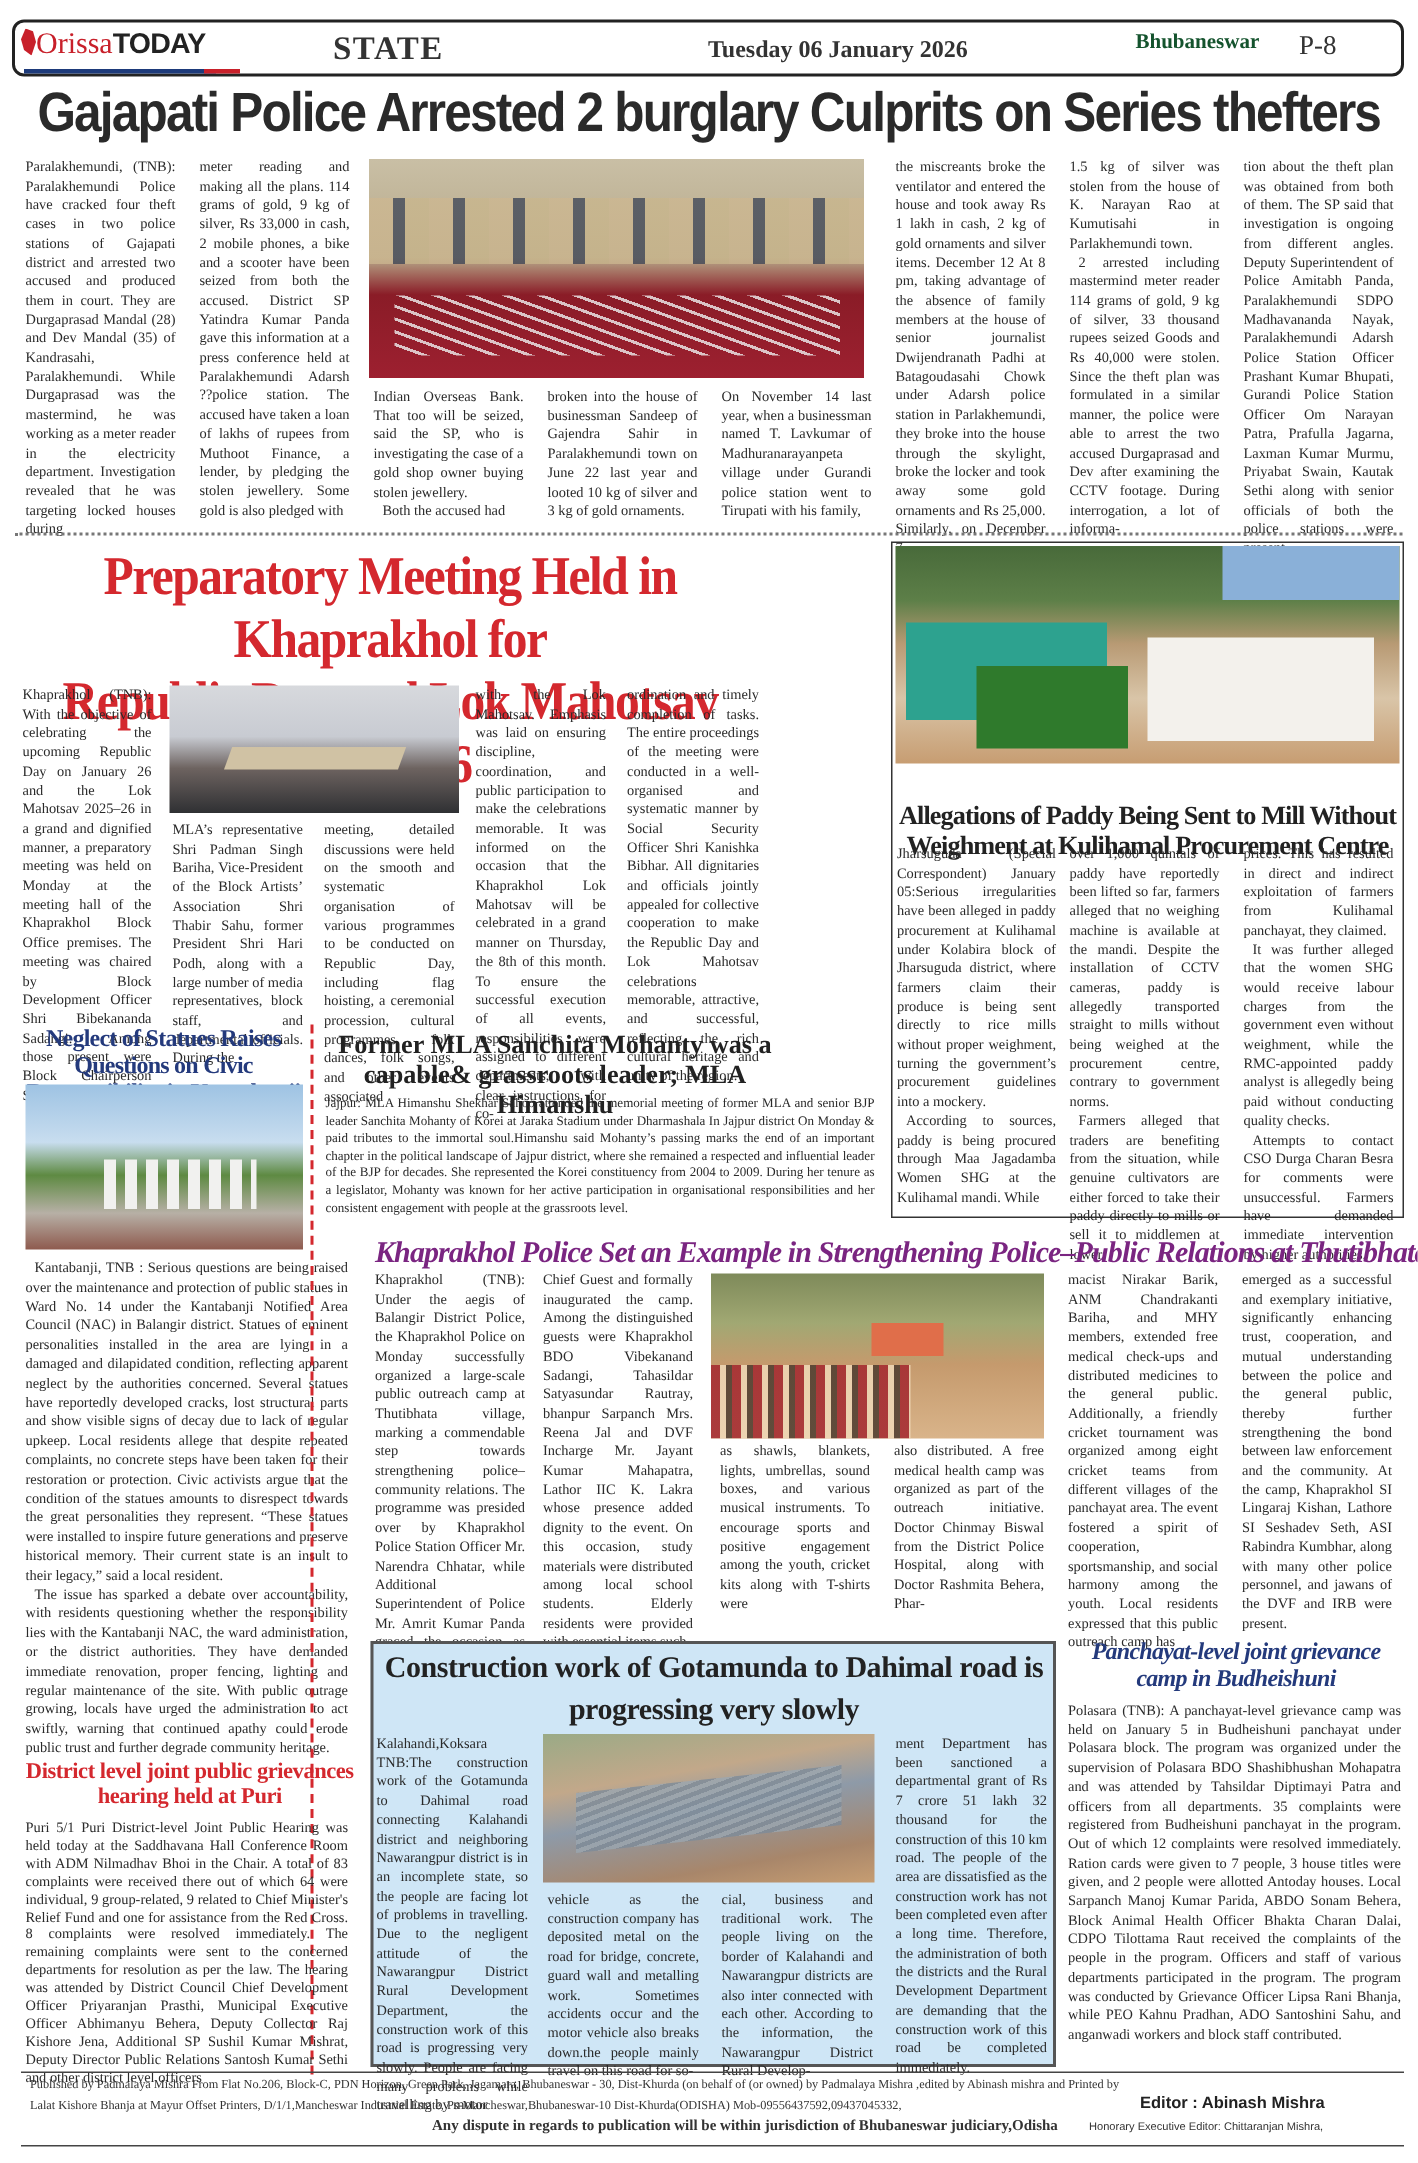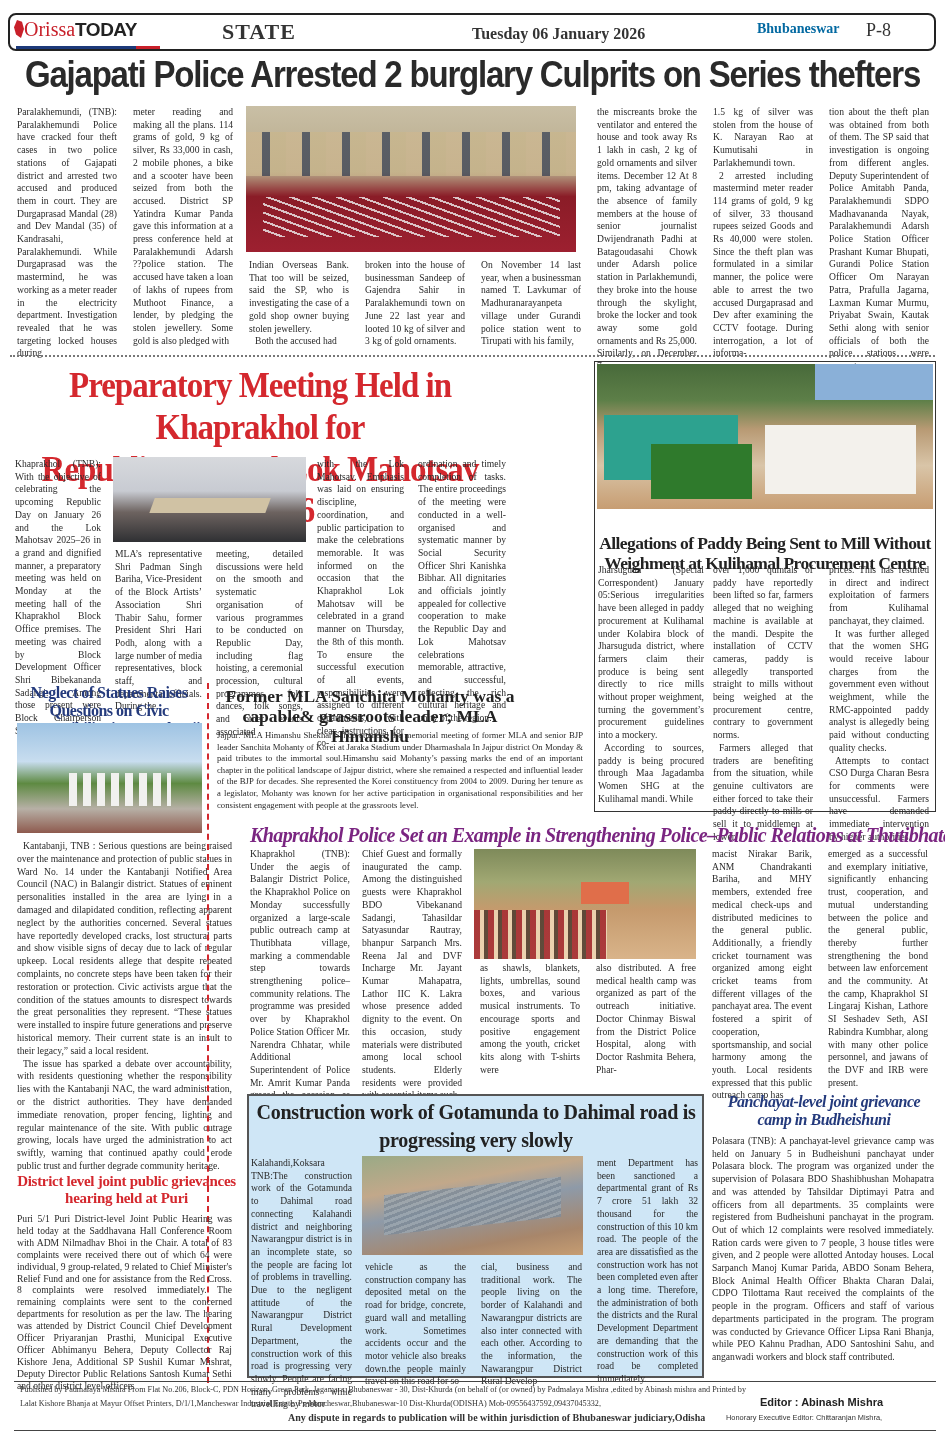--- a/index.html
+++ b/index.html
@@ -8,21 +8,21 @@
   .txt{font-family:"Liberation Serif",serif;font-size:9.6px;line-height:12.7px;text-align:justify;hyphens:auto;color:#2a2a2a;}
   .txt p{text-indent:6px;}
   .mast{left:8px;top:13px;width:928px;height:38px;border:2px solid #222;border-radius:8px;}
   .logo{left:14px;top:18px;width:140px;height:28px;}
   .logo .o{font-family:"Liberation Serif",serif;font-size:20px;color:#c8202a;}
   .logo .t{font-family:"Liberation Sans",sans-serif;font-weight:bold;font-size:19px;color:#222;letter-spacing:-0.5px;}
   .logo .bar{position:absolute;left:2px;bottom:-3px;width:128px;height:3px;background:#1d3a7a;}
   .logo .bar2{position:absolute;left:122px;bottom:-3px;width:24px;height:3px;background:#c8202a;}
   .sect{left:222px;top:19px;font-size:22px;font-weight:bold;letter-spacing:1px;color:#333;}
   .date{left:472px;top:25px;font-size:16px;font-weight:bold;color:#333;}
-  .city{left:757px;top:21px;font-size:14px;font-weight:bold;color:#0369a1;}
+  .city{left:757px;top:21px;font-size:14px;font-weight:bold;color:#14532d;}
   .page{left:866px;top:20px;font-size:18px;color:#333;}
   .h1{left:10px;top:56px;width:925px;font-size:33px;font-weight:bold;color:#2a2a2a;letter-spacing:-1.2px;font-family:"Liberation Sans",sans-serif;transform:scaleY(1.12);text-align:center;white-space:nowrap;}
   .photo{background:#888;overflow:hidden;}
   .dots{height:2px;border-top:2px dotted #777;}
   .h-red{color:#d4282e;font-weight:bold;text-align:center;font-family:"Liberation Serif",serif;letter-spacing:-1px;}
   .h-navy{color:#243a7c;font-weight:bold;text-align:center;font-family:"Liberation Serif",serif;letter-spacing:-0.5px;}
   .h-dark{color:#222;font-weight:bold;text-align:center;font-family:"Liberation Serif",serif;}
   .h-purple{color:#7a2581;font-weight:bold;font-style:italic;font-family:"Liberation Serif",serif;letter-spacing:-0.6px;white-space:nowrap;}
   .redline{border-left:2px dashed #d4282e;}
   .box{border:1.5px solid #333;}

